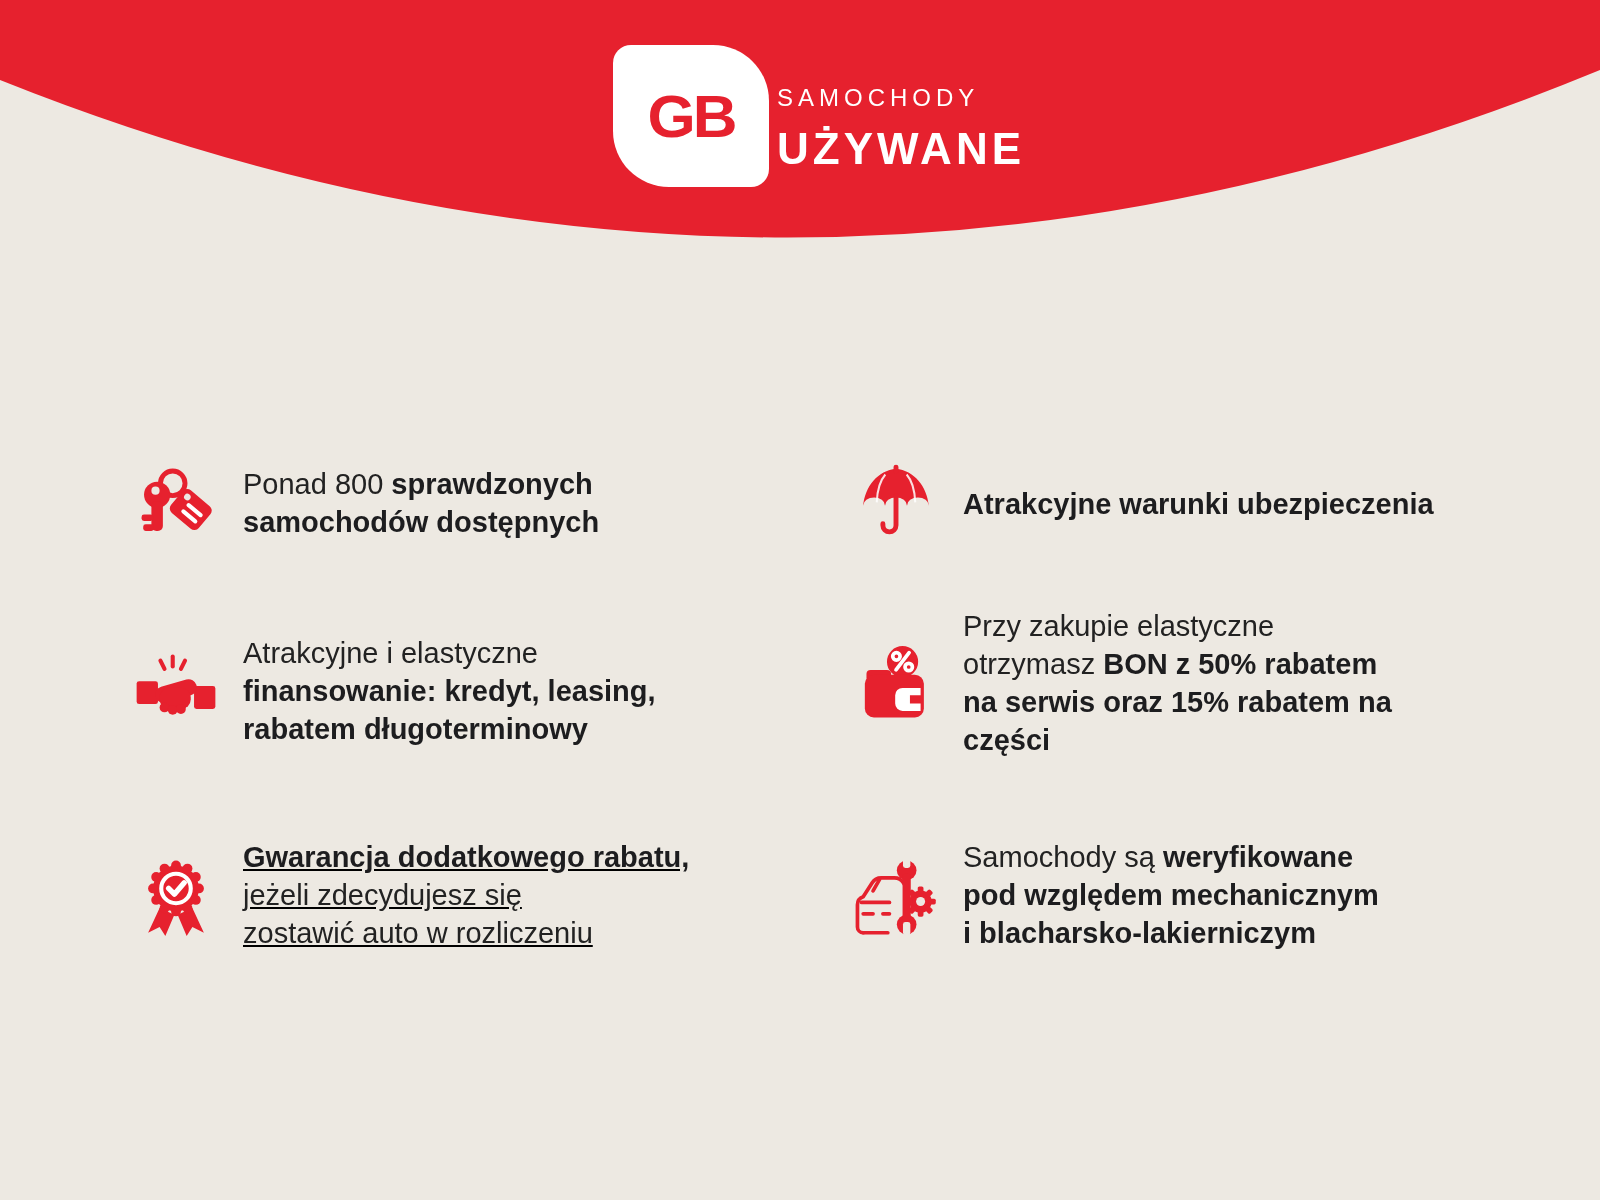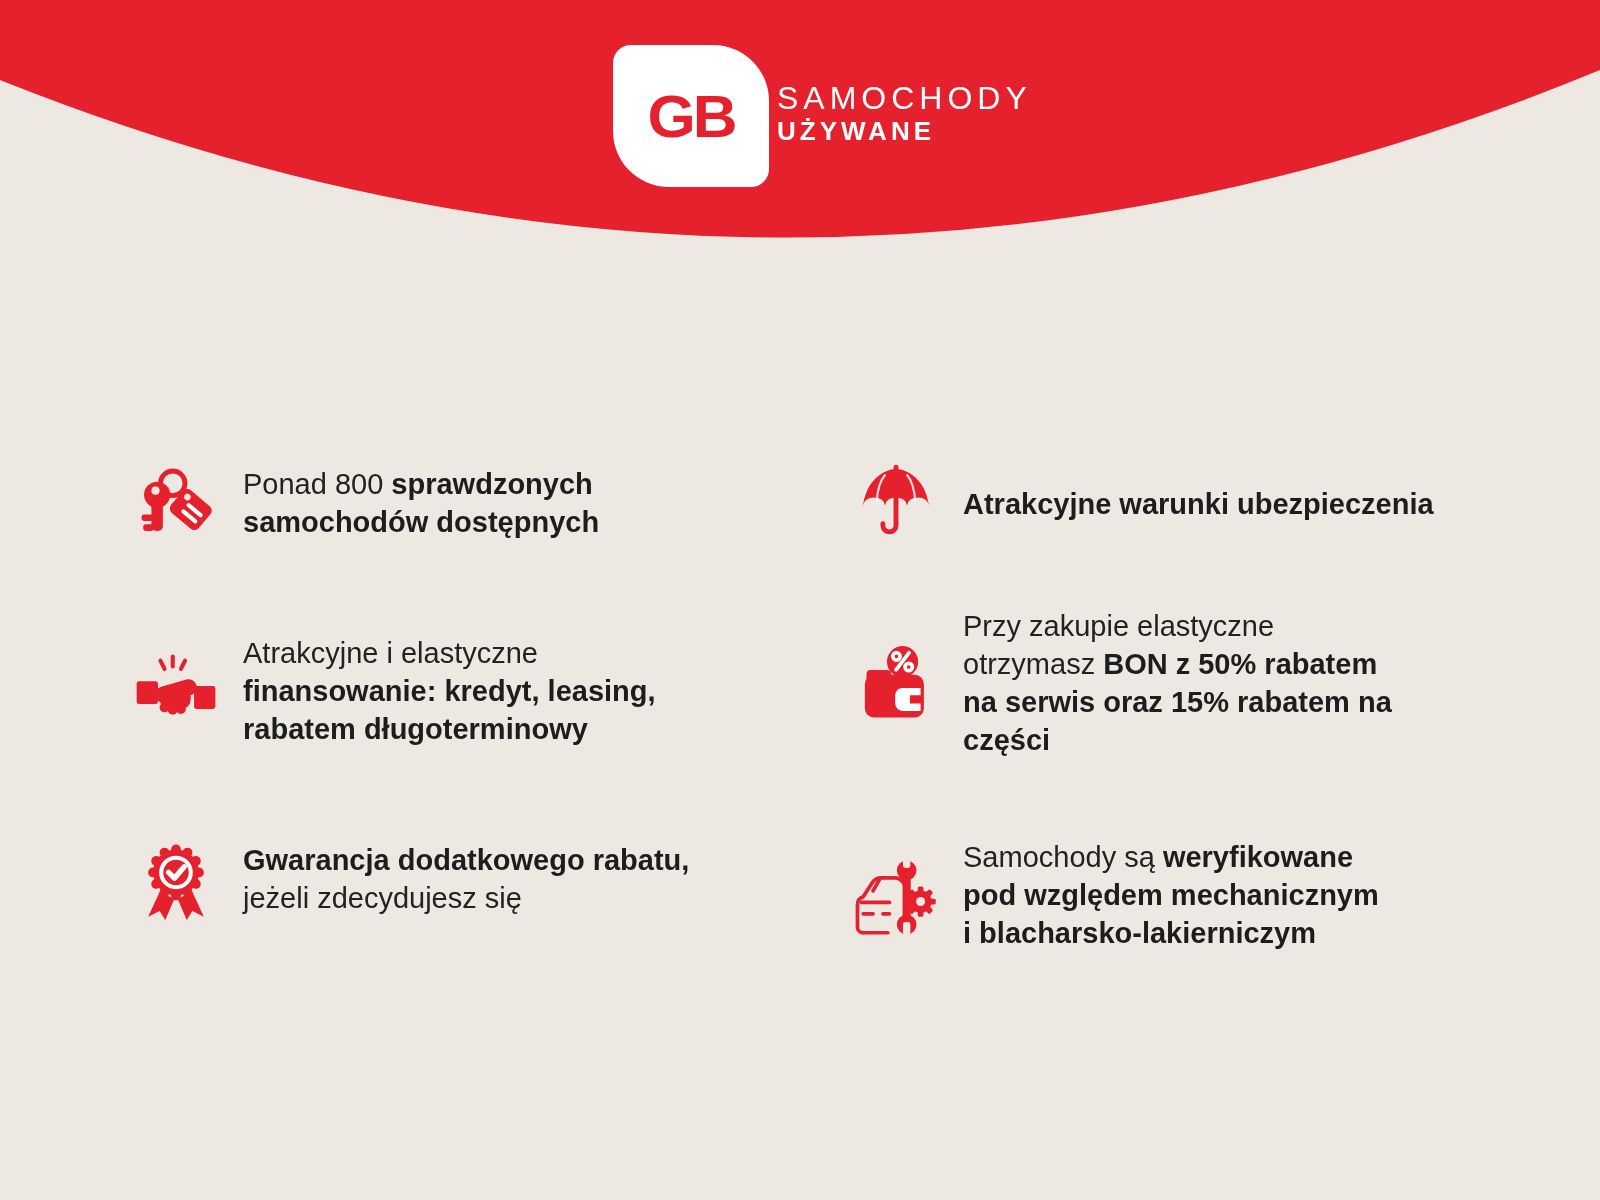--- a/index.html
+++ b/index.html
@@ -23,22 +23,22 @@
     background:var(--white);
     border-radius:18px 56px 18px 56px;
     display:flex;align-items:center;justify-content:center;
   }
   .logo-gb{
     color:var(--red);
     font-size:62px;font-weight:800;letter-spacing:-3px;
     transform:scaleY(.95);
   }
   .wordmark{position:absolute;left:777px;top:83px;color:var(--white);}
-  .wordmark .l1{font-size:32px;font-weight:500;letter-spacing:5px;line-height:30px;}
-  .wordmark .l2{font-size:26px;font-weight:800;letter-spacing:4px;line-height:34px;margin-top:1px;}
+  .wordmark .l1{font-size:24px;font-weight:500;letter-spacing:5px;line-height:30px;}
+  .wordmark .l2{font-size:44px;font-weight:800;letter-spacing:4px;line-height:34px;margin-top:19px;}
   #features{position:absolute;inset:0;}
   .feature{
     position:absolute;
     display:flex;align-items:center;gap:26px;
   }
   .feature .icon{width:82px;height:82px;flex:0 0 82px;color:var(--red);}
   .feature .icon svg{width:82px;height:82px;display:block;}
   .ftext{color:var(--ink);font-size:29px;line-height:38px;}
   .ftext .b{font-weight:700;}
   .ftext .r{font-weight:400;color:#222;}
@@ -104,21 +104,21 @@
       <circle cx="56" cy="72" r="6"></circle>
     </g>
   </svg>
         </div>
         <div class="ftext">
           <div class="fline"><span class="r">Atrakcyjne i elastyczne</span></div>
           <div class="fline"><span class="b">finansowanie: kredyt, leasing,</span></div>
           <div class="fline"><span class="b">rabatem długoterminowy</span></div>
         </div>
       </div>
-      <div class="feature" style="left: 135px; top: 838px;">
+      <div class="feature" style="left: 135px; top: 838px; text-decoration: underline;">
         <div class="icon">
           <svg viewBox="0 0 100 100">
     <g fill="currentColor">
       <path d="M30 66 L16 96 L30 89 L37 100 L48 74 Z"></path>
       <path d="M70 66 L84 96 L70 89 L63 100 L52 74 Z"></path>
       <circle cx="50" cy="42" r="28"></circle>
       <circle cx="78" cy="42" r="6"></circle>
               <circle cx="74.2" cy="56" r="6"></circle>
       <circle cx="64" cy="66.2" r="6"></circle>
               <circle cx="50" cy="70" r="6"></circle>
@@ -131,20 +131,21 @@
       <circle cx="64" cy="17.8" r="6"></circle>
               <circle cx="74.2" cy="28" r="6"></circle>
     </g>
     <circle cx="50" cy="42" r="18" fill="none" stroke="#fff" stroke-width="5"></circle>
     <path d="M41 42 l7 7 l12 -14" fill="none" stroke="#fff" stroke-width="6.5" stroke-linecap="round" stroke-linejoin="round"></path>
   </svg>
         </div>
         <div class="ftext">
           <div class="fline"><span class="b">Gwarancja dodatkowego rabatu,</span></div>
           <div class="fline"><span class="r">jeżeli zdecydujesz się</span></div>
+          <div class="fline"><span class="r">zostawić auto w rozliczeniu</span></div>
         </div>
       </div>
       <div class="feature" style="left: 855px; top: 463px;">
         <div class="icon">
           <svg viewBox="0 0 100 100">
     <path fill="currentColor" d="M50 7 C28 9 12 29 10 52 a13.3 10 0 0 1 26.6 0 a13.4 10 0 0 1 26.8 0 a13.3 10 0 0 1 26.6 0 C88 29 72 9 50 7 Z"></path>
     <path d="M50 5 V10" stroke="currentColor" stroke-width="6" stroke-linecap="round" fill="none"></path>
     <path d="M50 40 V76 a8 8 0 0 1 -16 0 v-2" fill="none" stroke="currentColor" stroke-width="6" stroke-linecap="round"></path>
     <path d="M37 14 C30 22 27 36 26.5 48" stroke="#fff" stroke-width="2.5" fill="none" opacity="0.85"></path>
     <path d="M63 14 C70 22 73 36 73.5 48" stroke="#fff" stroke-width="2.5" fill="none" opacity="0.85"></path>

